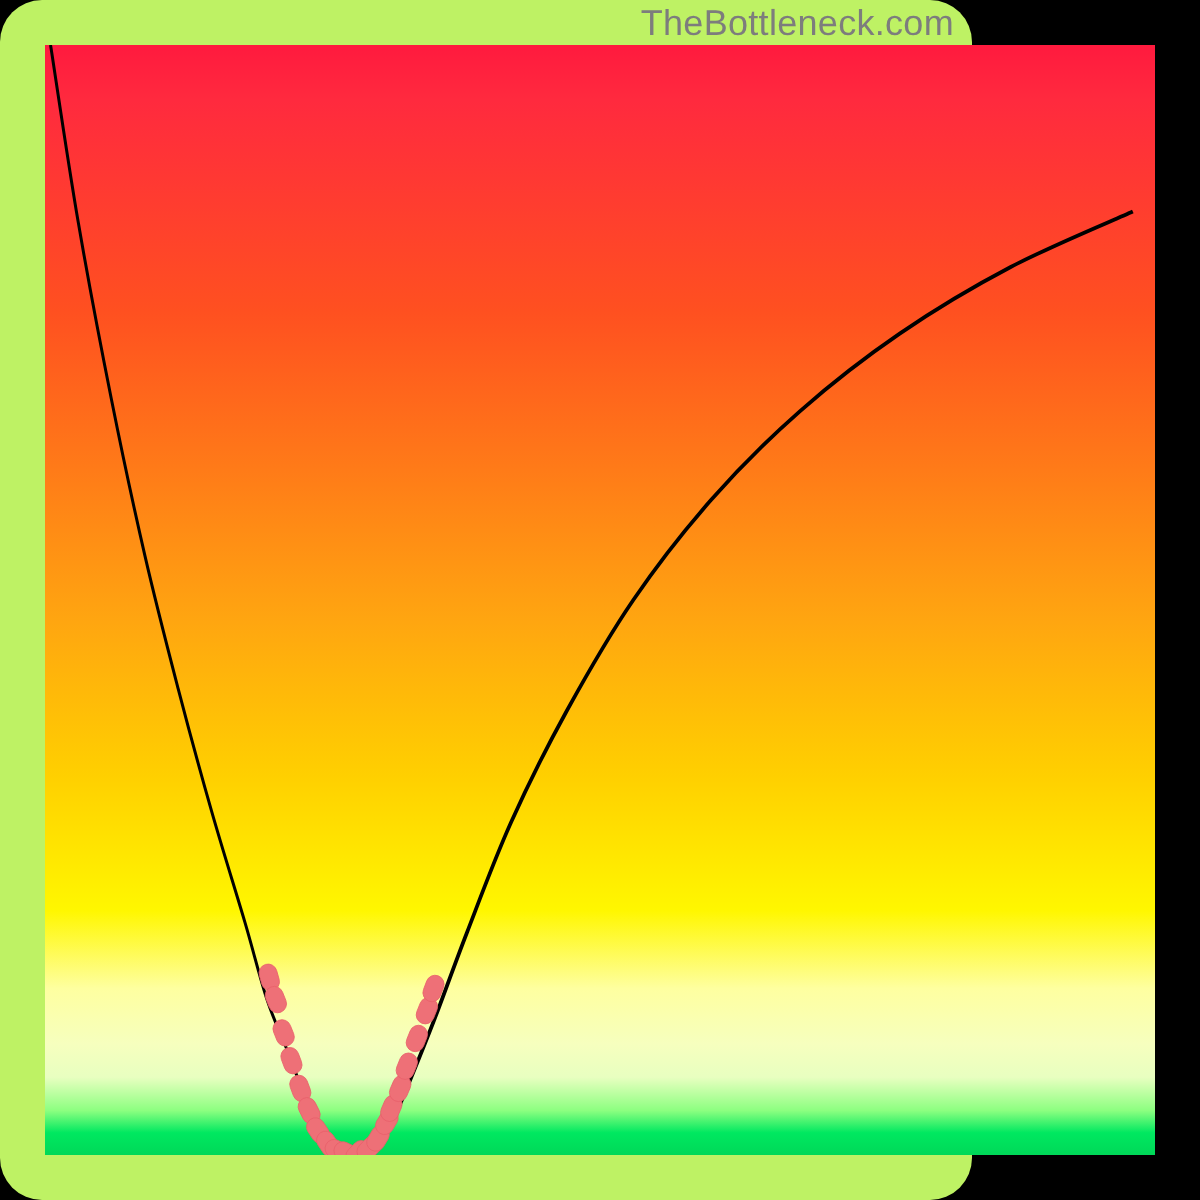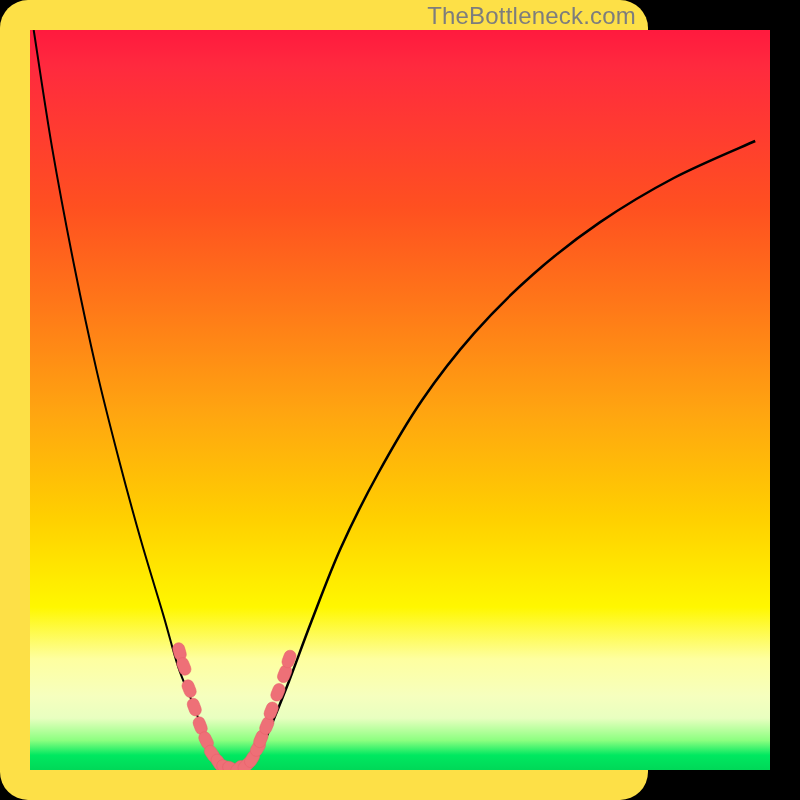--- a/index.html
+++ b/index.html
@@ -10,21 +10,21 @@
     overflow: hidden;
     background: #000;
     font-family: Arial, Helvetica, sans-serif;
   }
   .frame {
     position: absolute;
     left: 0;
     top: 0;
     width: 648px;
     height: 800px;
-    background: #fde047;
+    background: #bef264;
     border-radius: 28px;
   }
   .plot {
     position: absolute;
     left: 30px;
     top: 30px;
     width: 740px;
     height: 740px;
     
     background: linear-gradient(

